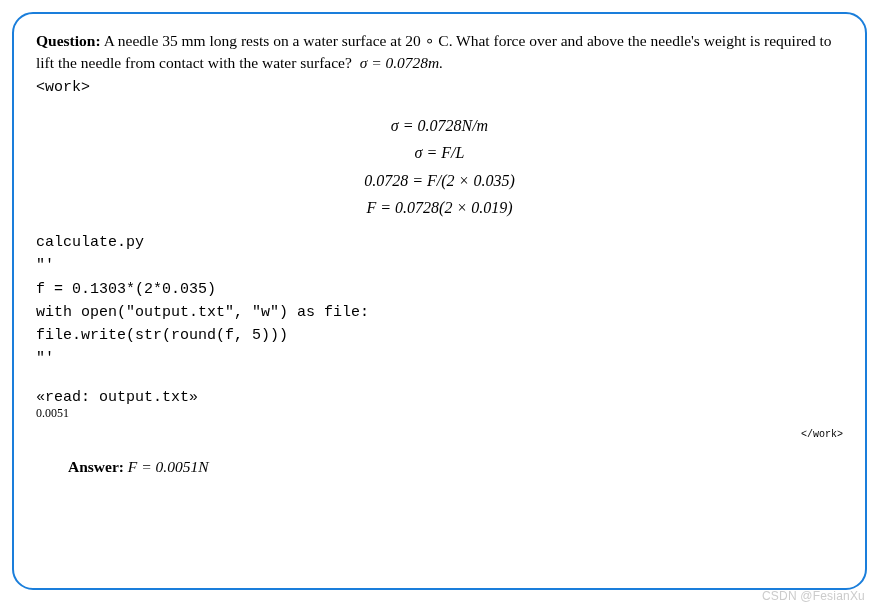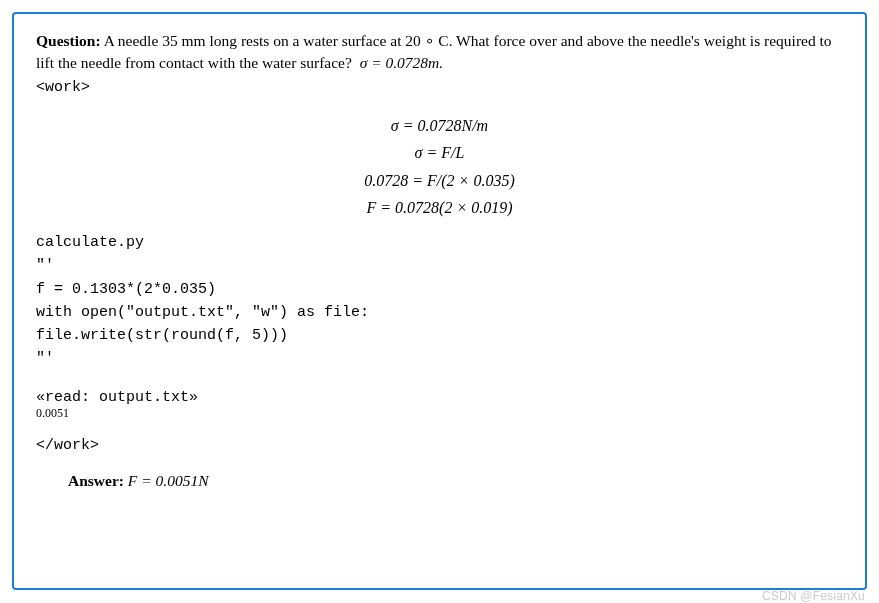--- a/index.html
+++ b/index.html
@@ -10,21 +10,21 @@
     body {
       font-family: 'Times New Roman', Times, serif;
       background: #fff;
       padding: 12px;
       width: 879px;
       height: 603px;
       position: relative;
     }
     .doc-box {
       border: 2px solid #1a7edb;
-      border-radius: 4px;
+      border-radius: 21px;
       padding: 16px 22px;
       height: 578px;
       position: relative;
     }
     .question-block {
       font-size: 15.5px;
       line-height: 1.45;
       color: #000;
     }
     .question-block .bold {
@@ -58,22 +58,23 @@
       font-family: 'Courier New', Courier, monospace;
       font-size: 15px;
       margin-top: 18px;
     }
     .output-val {
       font-family: Liberation Serif, serif;
       font-size: 12px;
     }
     .close-work {
       font-family: 'Courier New', Courier, monospace;
-      font-size: 15px;
-      margin-top: 16px;
+      font-size: 10px;
+      margin-top: 8px;
+      text-align: right;
     }
     .answer-line {
       font-size: 15.5px;
       margin-top: 18px;
       margin-left: 32px;
     }
     .answer-line .bold {
       font-weight: bold;
     }
     .answer-line .math {

